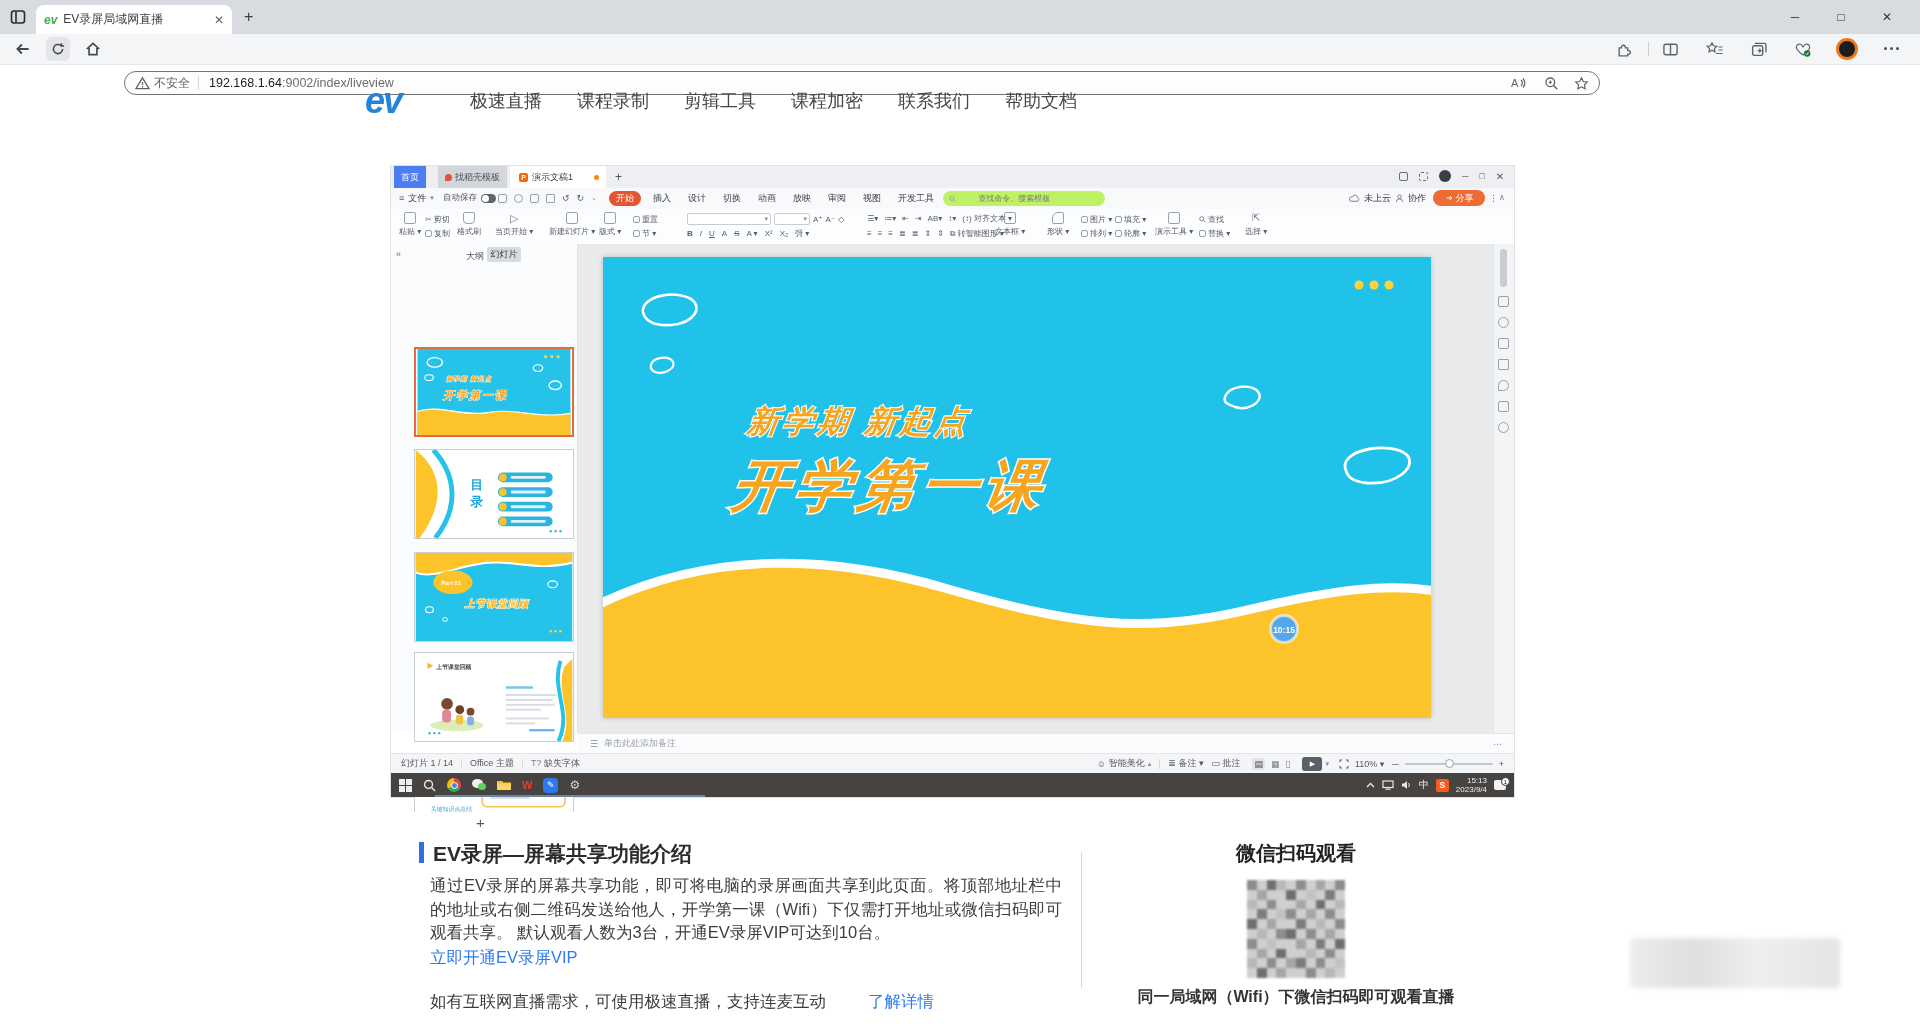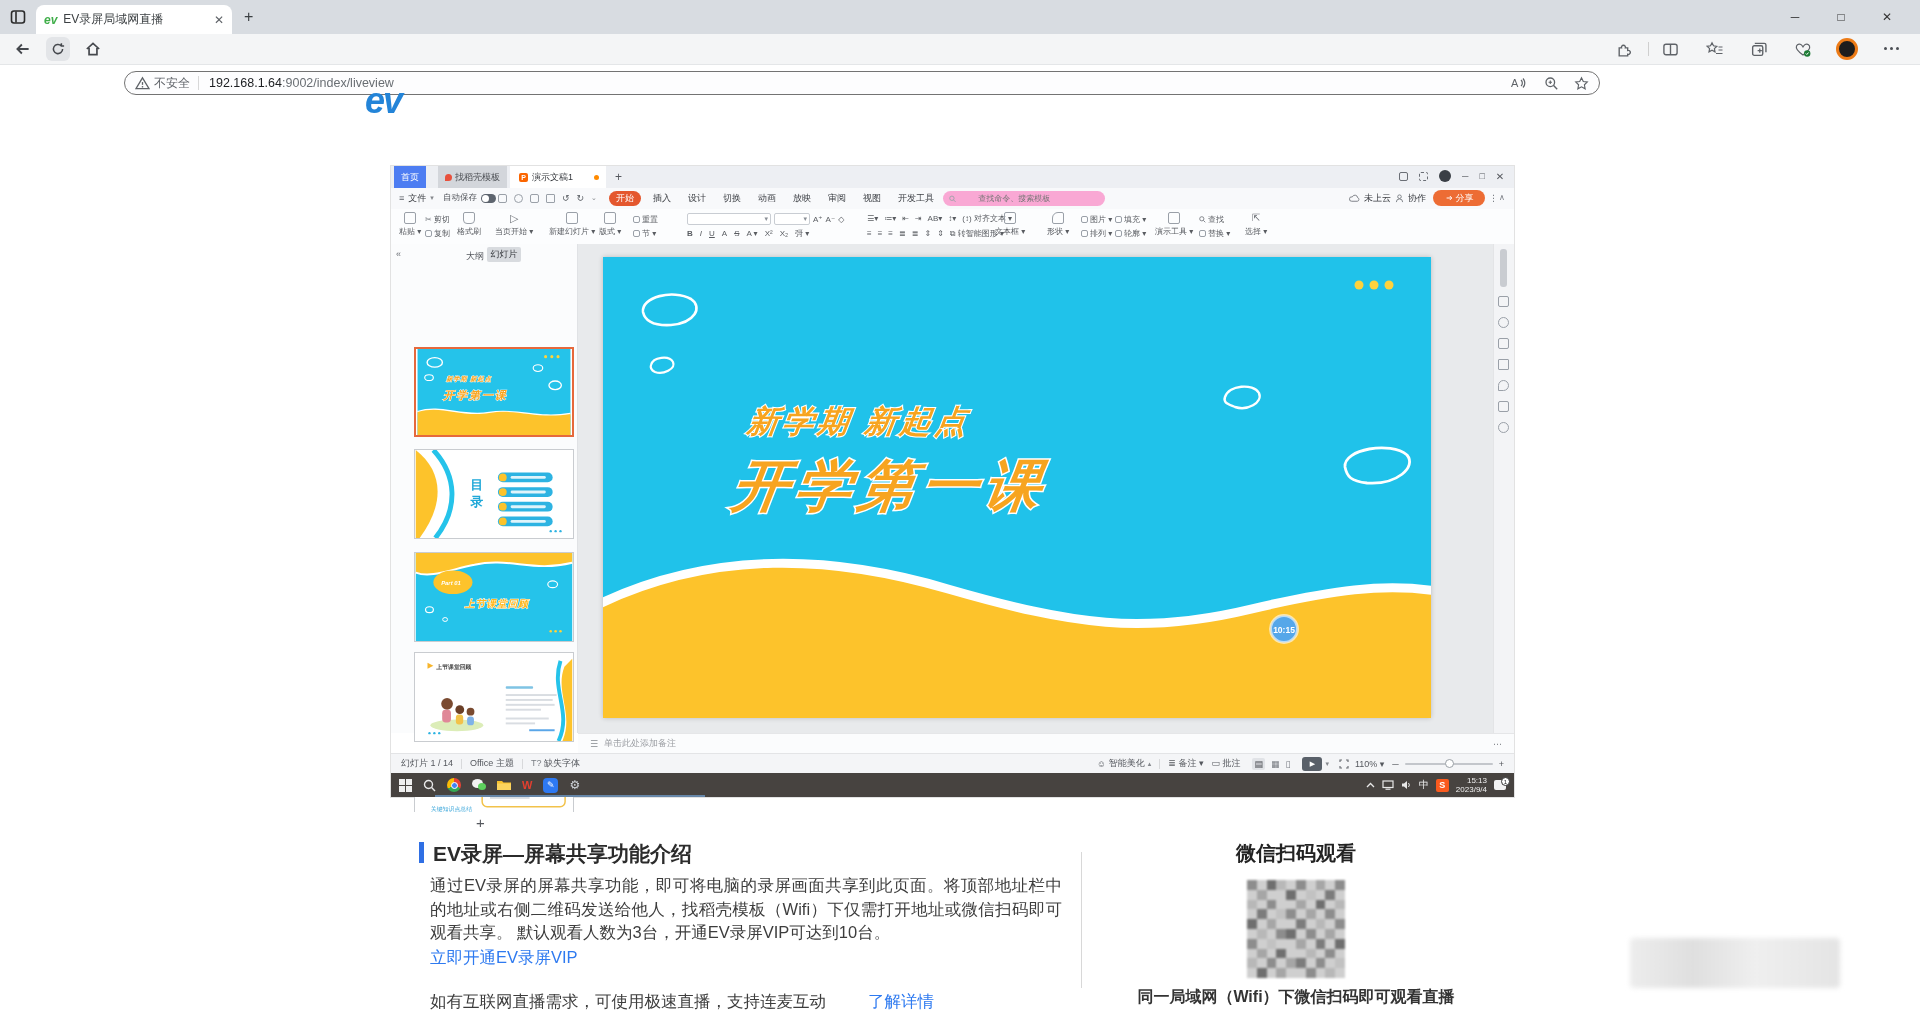--- a/index.html
+++ b/index.html
@@ -158,20 +158,28 @@
       <span style="width:3px;height:3px;border-radius:50%;background:#4b4f54;"></span>
       <span style="width:3px;height:3px;border-radius:50%;background:#4b4f54;"></span>
     </div>
   </div>
 
   <div class="abs" style="left:363px;top:80px;">
     <svg width="70" height="42" viewBox="0 0 70 42">
         <text x="2" y="33" font-size="36" font-weight="900" font-style="italic" fill="#2384d8" font-family="Liberation Sans" letter-spacing="-2">ev</text>
       </svg>
   </div>
+  <div class="abs f" style="left:470px;top:88px;height:26px;gap:35px;">
+    <span class="navitem">极速直播</span>
+    <span class="navitem">课程录制</span>
+    <span class="navitem">剪辑工具</span>
+    <span class="navitem">课程加密</span>
+    <span class="navitem">联系我们</span>
+    <span class="navitem">帮助文档</span>
+  </div>
 
   <div class="abs viewport">
 
     <div class="abs wps-tabbar">
       <div class="abs doc-tab" style="left:3px;top:0;background:#4d7df2;color:#fff;">
         <span>首页</span>
       </div>
       <div class="abs doc-tab" style="left:47px;top:0;background:#d3d6db;color:#4a4d52;gap:3px;">
         <span style="width:7px;height:7px;border-radius:50% 50% 50% 0;background:#e8503c;"></span>
         <span>找稻壳模板</span>
@@ -220,21 +228,21 @@
         <span class="mt">插入</span>
         <span class="mt">设计</span>
         <span class="mt">切换</span>
         <span class="mt">动画</span>
         <span class="mt">放映</span>
         <span class="mt">审阅</span>
         <span class="mt">视图</span>
         <span class="mt">开发工具</span>
         <span class="mt">会员专享</span>
       </div>
-      <div class="abs f" style="left:552px;top:3px;width:162px;height:15px;border-radius:8px;background:#f9a8d4;padding:0 6px;box-sizing:border-box;gap:20px;">
+      <div class="abs f" style="left:552px;top:3px;width:162px;height:15px;border-radius:8px;background:#bef264;padding:0 6px;box-sizing:border-box;gap:20px;">
         <svg width="8" height="8" viewBox="0 0 10 10">
             <circle cx="4" cy="4" r="3" fill="none" stroke="#9aa0a6" stroke-width="1.2"></circle>
             <line x1="6.3" y1="6.3" x2="9" y2="9" stroke="#9aa0a6" stroke-width="1.2"></line>
           </svg>
         <input style="border: 0px; background: transparent; outline: none; font-size: 8px; color: rgb(90, 94, 100); width: 130px; font-family: inherit;" placeholder="查找命令、搜索模板">
       </div>
       <div class="abs f" style="left:958px;top:0;height:20px;gap:4px;">
         <svg width="11" height="9" viewBox="0 0 12 9">
             <path d="M3,7.5 a2.4,2.4 0 1 1 0.6,-4.7 a3,3 0 0 1 5.8,0.8 a2,2 0 0 1 -0.3,3.9 Z" fill="none" stroke="#767a80" stroke-width="1"></path>
           </svg>
@@ -653,21 +661,21 @@
         <span style="position:relative;width:14px;height:12px;">
           <span style="position:absolute;left:0;top:1px;width:12px;height:10px;border-radius:2px;background:#f2f2f2;"></span>
           <span style="position:absolute;right:-2px;top:-2px;width:9px;height:9px;border-radius:50%;background:#fff;border:1px solid #333;box-sizing:border-box;font-size:6px;color:#222;display:flex;align-items:center;justify-content:center;">1</span>
         </span>
       </div>
     </div>
   </div>
 
   <div class="abs" style="left:419px;top:842px;width:5px;height:21px;background:#2f6fe4;"></div>
   <div class="abs" style="left:433px;top:840px;font-size:21px;font-weight:600;color:#2b2b2b;">EV录屏—屏幕共享功能介绍</div>
-  <div class="abs para" style="left:430px;top:874px;width:632px;">通过EV录屏的屏幕共享功能，即可将电脑的录屏画面共享到此页面。将顶部地址栏中的地址或右侧二维码发送给他人，找稻壳模板（Wifi）下仅需打开地址或微信扫码即可观看共享。 默认观看人数为3台，开通EV录屏VIP可达到10台。</div>
+  <div class="abs para" style="left:430px;top:874px;width:632px;">通过EV录屏的屏幕共享功能，即可将电脑的录屏画面共享到此页面。将顶部地址栏中的地址或右侧二维码发送给他人，开学第一课（Wifi）下仅需打开地址或微信扫码即可观看共享。 默认观看人数为3台，开通EV录屏VIP可达到10台。</div>
   <div class="abs blue-link" style="left:430px;top:947px;">立即开通EV录屏VIP</div>
   <div class="abs f" style="left:430px;top:990px;gap:42px;">
     <span class="para">如有互联网直播需求，可使用极速直播，支持连麦互动</span>
     <span class="blue-link">了解详情</span>
   </div>
   <div class="abs" style="left:1081px;top:852px;width:1px;height:136px;background:#d8d8d8;"></div>
   <div class="abs" style="left:1196px;top:840px;width:200px;text-align:center;font-size:20px;font-weight:700;color:#222;">微信扫码观看</div>
   <div class="abs" style="left:1247px;top:880px;width:98px;height:98px;">
     <svg class="qr-blur" width="98" height="98" viewBox="0 0 10 10" shape-rendering="crispEdges">
       <rect width="10" height="10" fill="#cfcfcf"></rect>

